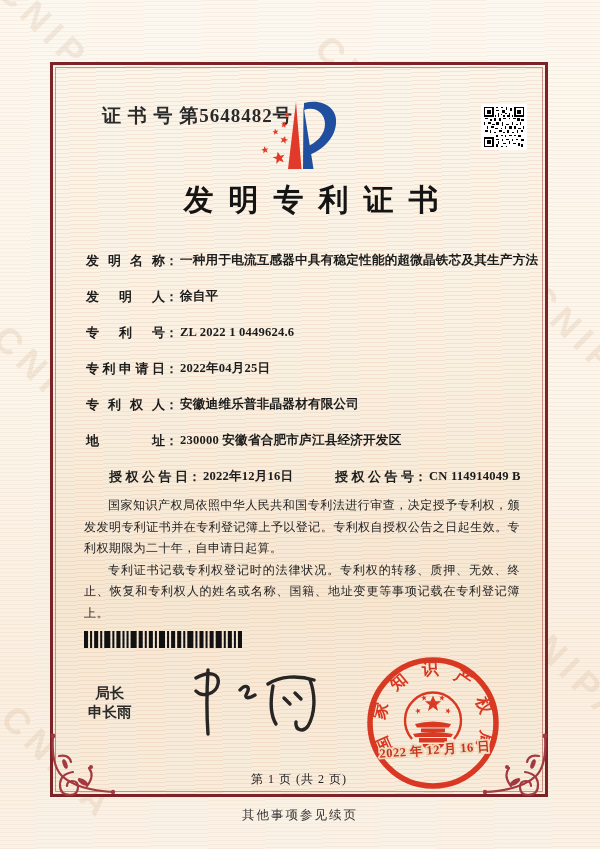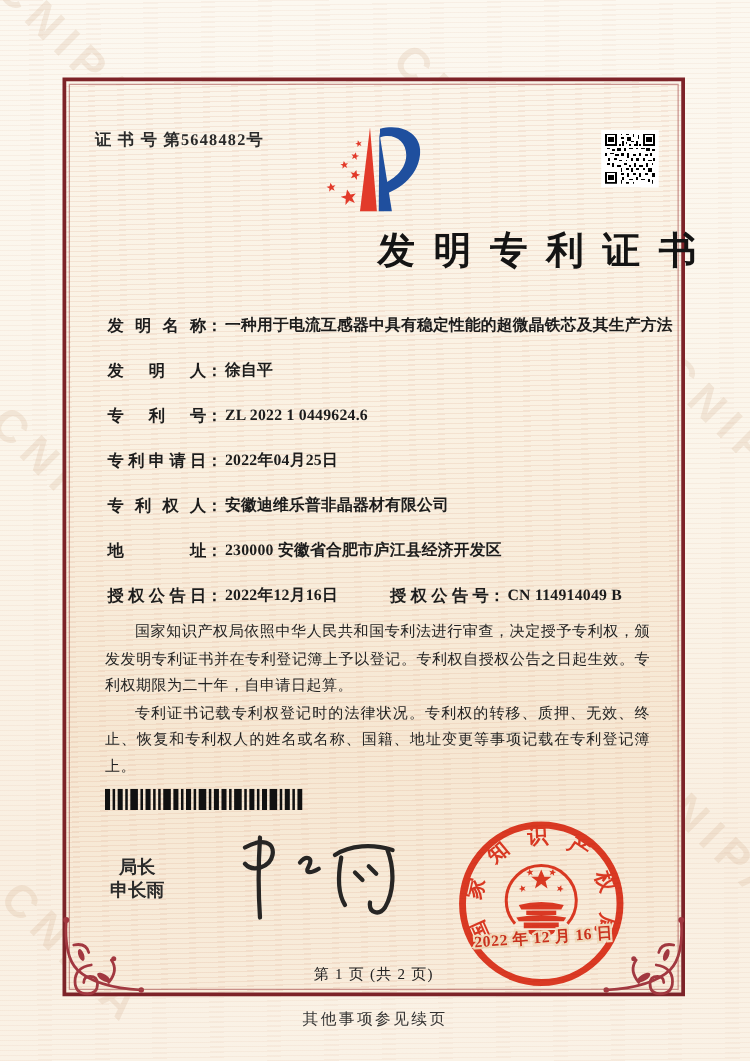--- a/index.html
+++ b/index.html
@@ -32,43 +32,43 @@
   }
   .frame::after {
     content:""; position:absolute; inset:2px;
     border:1px solid rgba(160,70,70,0.55); pointer-events:none;
   }
   .corner { position:absolute; width:74px; height:74px; color:#a23840; }
   .corner.bl { left:-10px; bottom:-10px; }
   .corner.br { right:-10px; bottom:-10px; transform:scaleX(-1); }
   
   .cert-no {
-    position:absolute; left:76px; top:103px;
-    font-size:13px; font-weight:600; color:#2a2a2a; letter-spacing:1px;
+    position:absolute; left:102px; top:103px;
+    font-size:19px; font-weight:600; color:#2a2a2a; letter-spacing:1px;
   }
   .logo { position:absolute; left:256px; top:97px; width:92px; height:82px; }
   .qr {
     position:absolute; left:481px; top:104px; width:46px; height:46px;
     background:#fff; padding:3px;
   }
   .qr svg { width:100%; height:100%; display:block; }
   .title {
     position:absolute; left:50px; top:180px; width:522px;
-    text-align:right; font-size:30px; font-weight:700; color:#141414;
+    text-align:center; font-size:30px; font-weight:700; color:#141414;
     letter-spacing:15px; text-indent:15px;
   }
   
   .fields { position:absolute; left:86px; top:252px; width:438px; }
   .frow { display:flex; align-items:flex-start; margin-bottom:19px;
           font-size:13px; font-weight:600; color:#1c1c1c; line-height:17px; }
   .flabel { width:79px; text-align:justify; text-align-last:justify; flex:0 0 79px; }
   .fcolon { flex:0 0 auto; }
   .fvalue { white-space:nowrap; font-size:12.6px; letter-spacing:0.2px; padding-left:2px; }
   .gpair { display:flex; }
-  .gpair1 { width:226px; flex:0 0 226px; }
+  .gpair1 { width:226px; flex:0 0 226px;margin-left:23px; }
   
   .paras { position:absolute; left:84px; top:495px; width:436px; }
   .paras p {
     font-size:12px; line-height:21.5px; color:#242424;
     text-indent:2em; letter-spacing:0.4px; font-weight:500;
     text-align:justify;
   }
   
   .barcode { position:absolute; left:84px; top:631px; width:158px; height:17px; }
   .barcode svg { width:100%; height:100%; display:block; }

